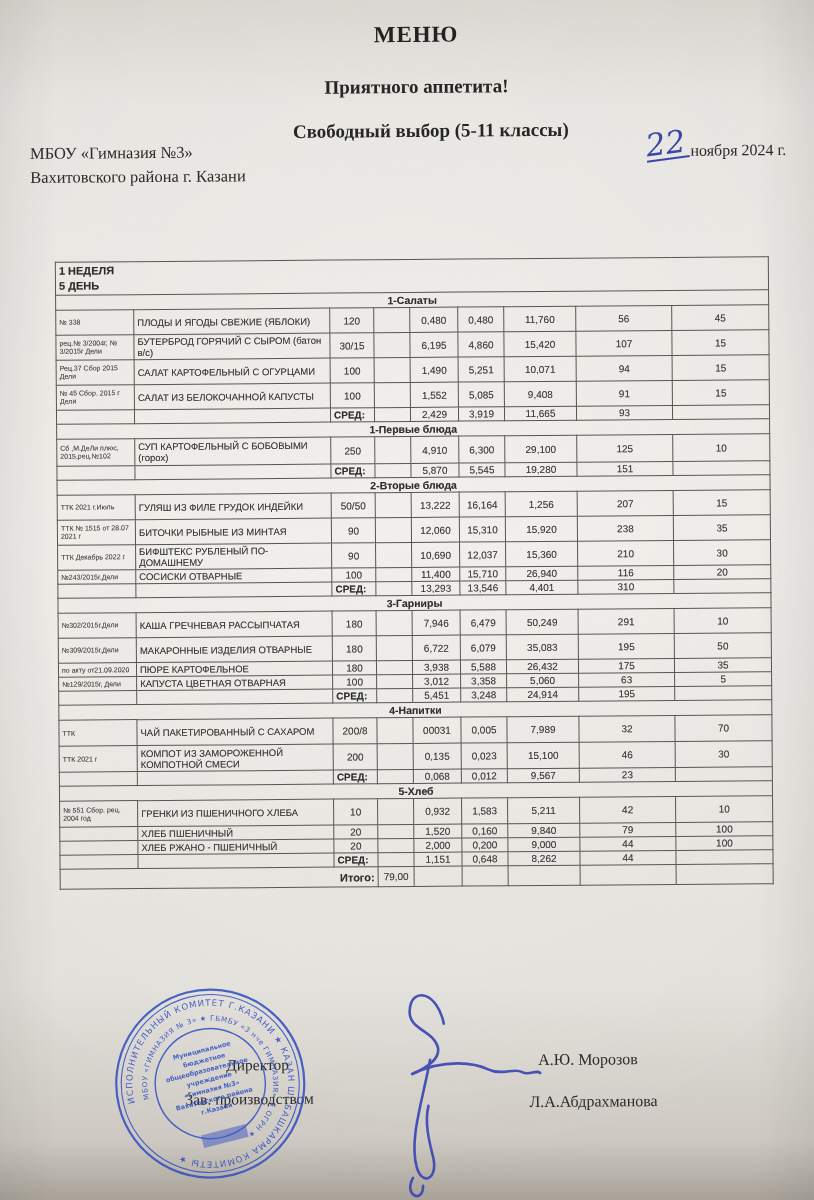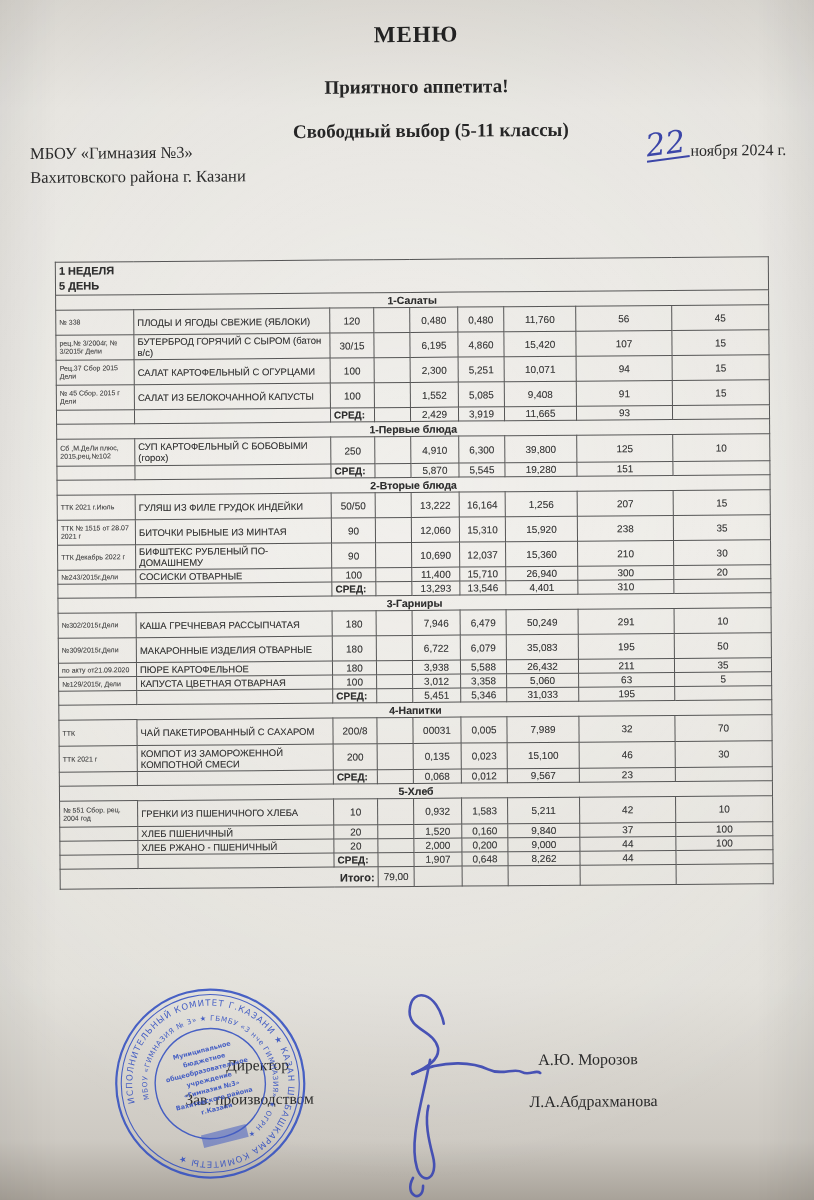--- a/index.html
+++ b/index.html
@@ -111,21 +111,21 @@
           <td class="num">4,860</td>
           <td class="num">15,420</td>
           <td class="num">107</td>
           <td class="num">15</td>
         </tr>
         <tr style="height: 25px;">
           <td class="ref">Рец.37 Сбор 2015 Дели</td>
           <td class="dish">САЛАТ КАРТОФЕЛЬНЫЙ С ОГУРЦАМИ</td>
           <td class="portion">100</td>
           <td class="num"></td>
-          <td class="num">2,300</td>
+          <td class="num">1,490</td>
           <td class="num">5,251</td>
           <td class="num">10,071</td>
           <td class="num">94</td>
           <td class="num">15</td>
         </tr>
         <tr style="height: 25px;">
           <td class="ref">№ 45 Сбор. 2015 г Дели</td>
           <td class="dish">САЛАТ ИЗ БЕЛОКОЧАННОЙ КАПУСТЫ</td>
           <td class="portion">100</td>
           <td class="num"></td>
@@ -149,21 +149,21 @@
         <tr style="height: 15px;">
           <td class="sec" colspan="9">1-Первые блюда</td>
         </tr>
         <tr style="height: 27px;">
           <td class="ref">Сб ,М.ДеЛи плюс, 2015,рец.№102</td>
           <td class="dish">СУП КАРТОФЕЛЬНЫЙ С БОБОВЫМИ (горох)</td>
           <td class="portion">250</td>
           <td class="num"></td>
           <td class="num">4,910</td>
           <td class="num">6,300</td>
-          <td class="num">39,800</td>
+          <td class="num">29,100</td>
           <td class="num">125</td>
           <td class="num">10</td>
         </tr>
         <tr style="height: 14px;">
           <td class="ref"></td>
           <td class="dish"></td>
           <td class="avg-label">СРЕД:</td>
           <td class="num"></td>
           <td class="num">5,870</td>
           <td class="num">5,545</td>
@@ -208,21 +208,21 @@
           <td class="num">30</td>
         </tr>
         <tr style="height: 14px;">
           <td class="ref">№243/2015г.Дели</td>
           <td class="dish">СОСИСКИ ОТВАРНЫЕ</td>
           <td class="portion">100</td>
           <td class="num"></td>
           <td class="num">11,400</td>
           <td class="num">15,710</td>
           <td class="num">26,940</td>
-          <td class="num">300</td>
+          <td class="num">116</td>
           <td class="num">20</td>
         </tr>
         <tr style="height: 14px;">
           <td class="ref"></td>
           <td class="dish"></td>
           <td class="avg-label">СРЕД:</td>
           <td class="num"></td>
           <td class="num">13,293</td>
           <td class="num">13,546</td>
           <td class="num">4,401</td>
@@ -255,42 +255,42 @@
           <td class="num">50</td>
         </tr>
         <tr style="height: 14px;">
           <td class="ref">по акту от21.09.2020</td>
           <td class="dish">ПЮРЕ КАРТОФЕЛЬНОЕ</td>
           <td class="portion">180</td>
           <td class="num"></td>
           <td class="num">3,938</td>
           <td class="num">5,588</td>
           <td class="num">26,432</td>
-          <td class="num">211</td>
+          <td class="num">175</td>
           <td class="num">35</td>
         </tr>
         <tr style="height: 14px;">
           <td class="ref">№129/2015г, Дели</td>
           <td class="dish">КАПУСТА ЦВЕТНАЯ ОТВАРНАЯ</td>
           <td class="portion">100</td>
           <td class="num"></td>
           <td class="num">3,012</td>
           <td class="num">3,358</td>
           <td class="num">5,060</td>
           <td class="num">63</td>
           <td class="num">5</td>
         </tr>
         <tr style="height: 14px;">
           <td class="ref"></td>
           <td class="dish"></td>
           <td class="avg-label">СРЕД:</td>
           <td class="num"></td>
           <td class="num">5,451</td>
-          <td class="num">5,346</td>
-          <td class="num">31,033</td>
+          <td class="num">3,248</td>
+          <td class="num">24,914</td>
           <td class="num">195</td>
           <td class="num"></td>
         </tr>
         <tr style="height: 15px;">
           <td class="sec" colspan="9">4-Напитки</td>
         </tr>
         <tr style="height: 26px;">
           <td class="ref">ТТК</td>
           <td class="dish">ЧАЙ ПАКЕТИРОВАННЫЙ  С САХАРОМ</td>
           <td class="portion">200/8</td>
@@ -338,40 +338,40 @@
           <td class="num">10</td>
         </tr>
         <tr style="height: 14px;">
           <td class="ref"></td>
           <td class="dish">ХЛЕБ ПШЕНИЧНЫЙ</td>
           <td class="portion">20</td>
           <td class="num"></td>
           <td class="num">1,520</td>
           <td class="num">0,160</td>
           <td class="num">9,840</td>
-          <td class="num">37</td>
+          <td class="num">79</td>
           <td class="num">100</td>
         </tr>
         <tr style="height: 14px;">
           <td class="ref"></td>
           <td class="dish">ХЛЕБ РЖАНО - ПШЕНИЧНЫЙ</td>
           <td class="portion">20</td>
           <td class="num"></td>
           <td class="num">2,000</td>
           <td class="num">0,200</td>
           <td class="num">9,000</td>
           <td class="num">44</td>
           <td class="num">100</td>
         </tr>
         <tr style="height: 14px;">
           <td class="ref"></td>
           <td class="dish"></td>
           <td class="avg-label">СРЕД:</td>
           <td class="num"></td>
-          <td class="num">1,907</td>
+          <td class="num">1,151</td>
           <td class="num">0,648</td>
           <td class="num">8,262</td>
           <td class="num">44</td>
           <td class="num"></td>
         </tr>
         <tr style="height: 20px;">
           <td class="total-label" colspan="3">Итого:</td>
           <td class="num">79,00</td>
           <td class="num"></td>
           <td class="num"></td>

